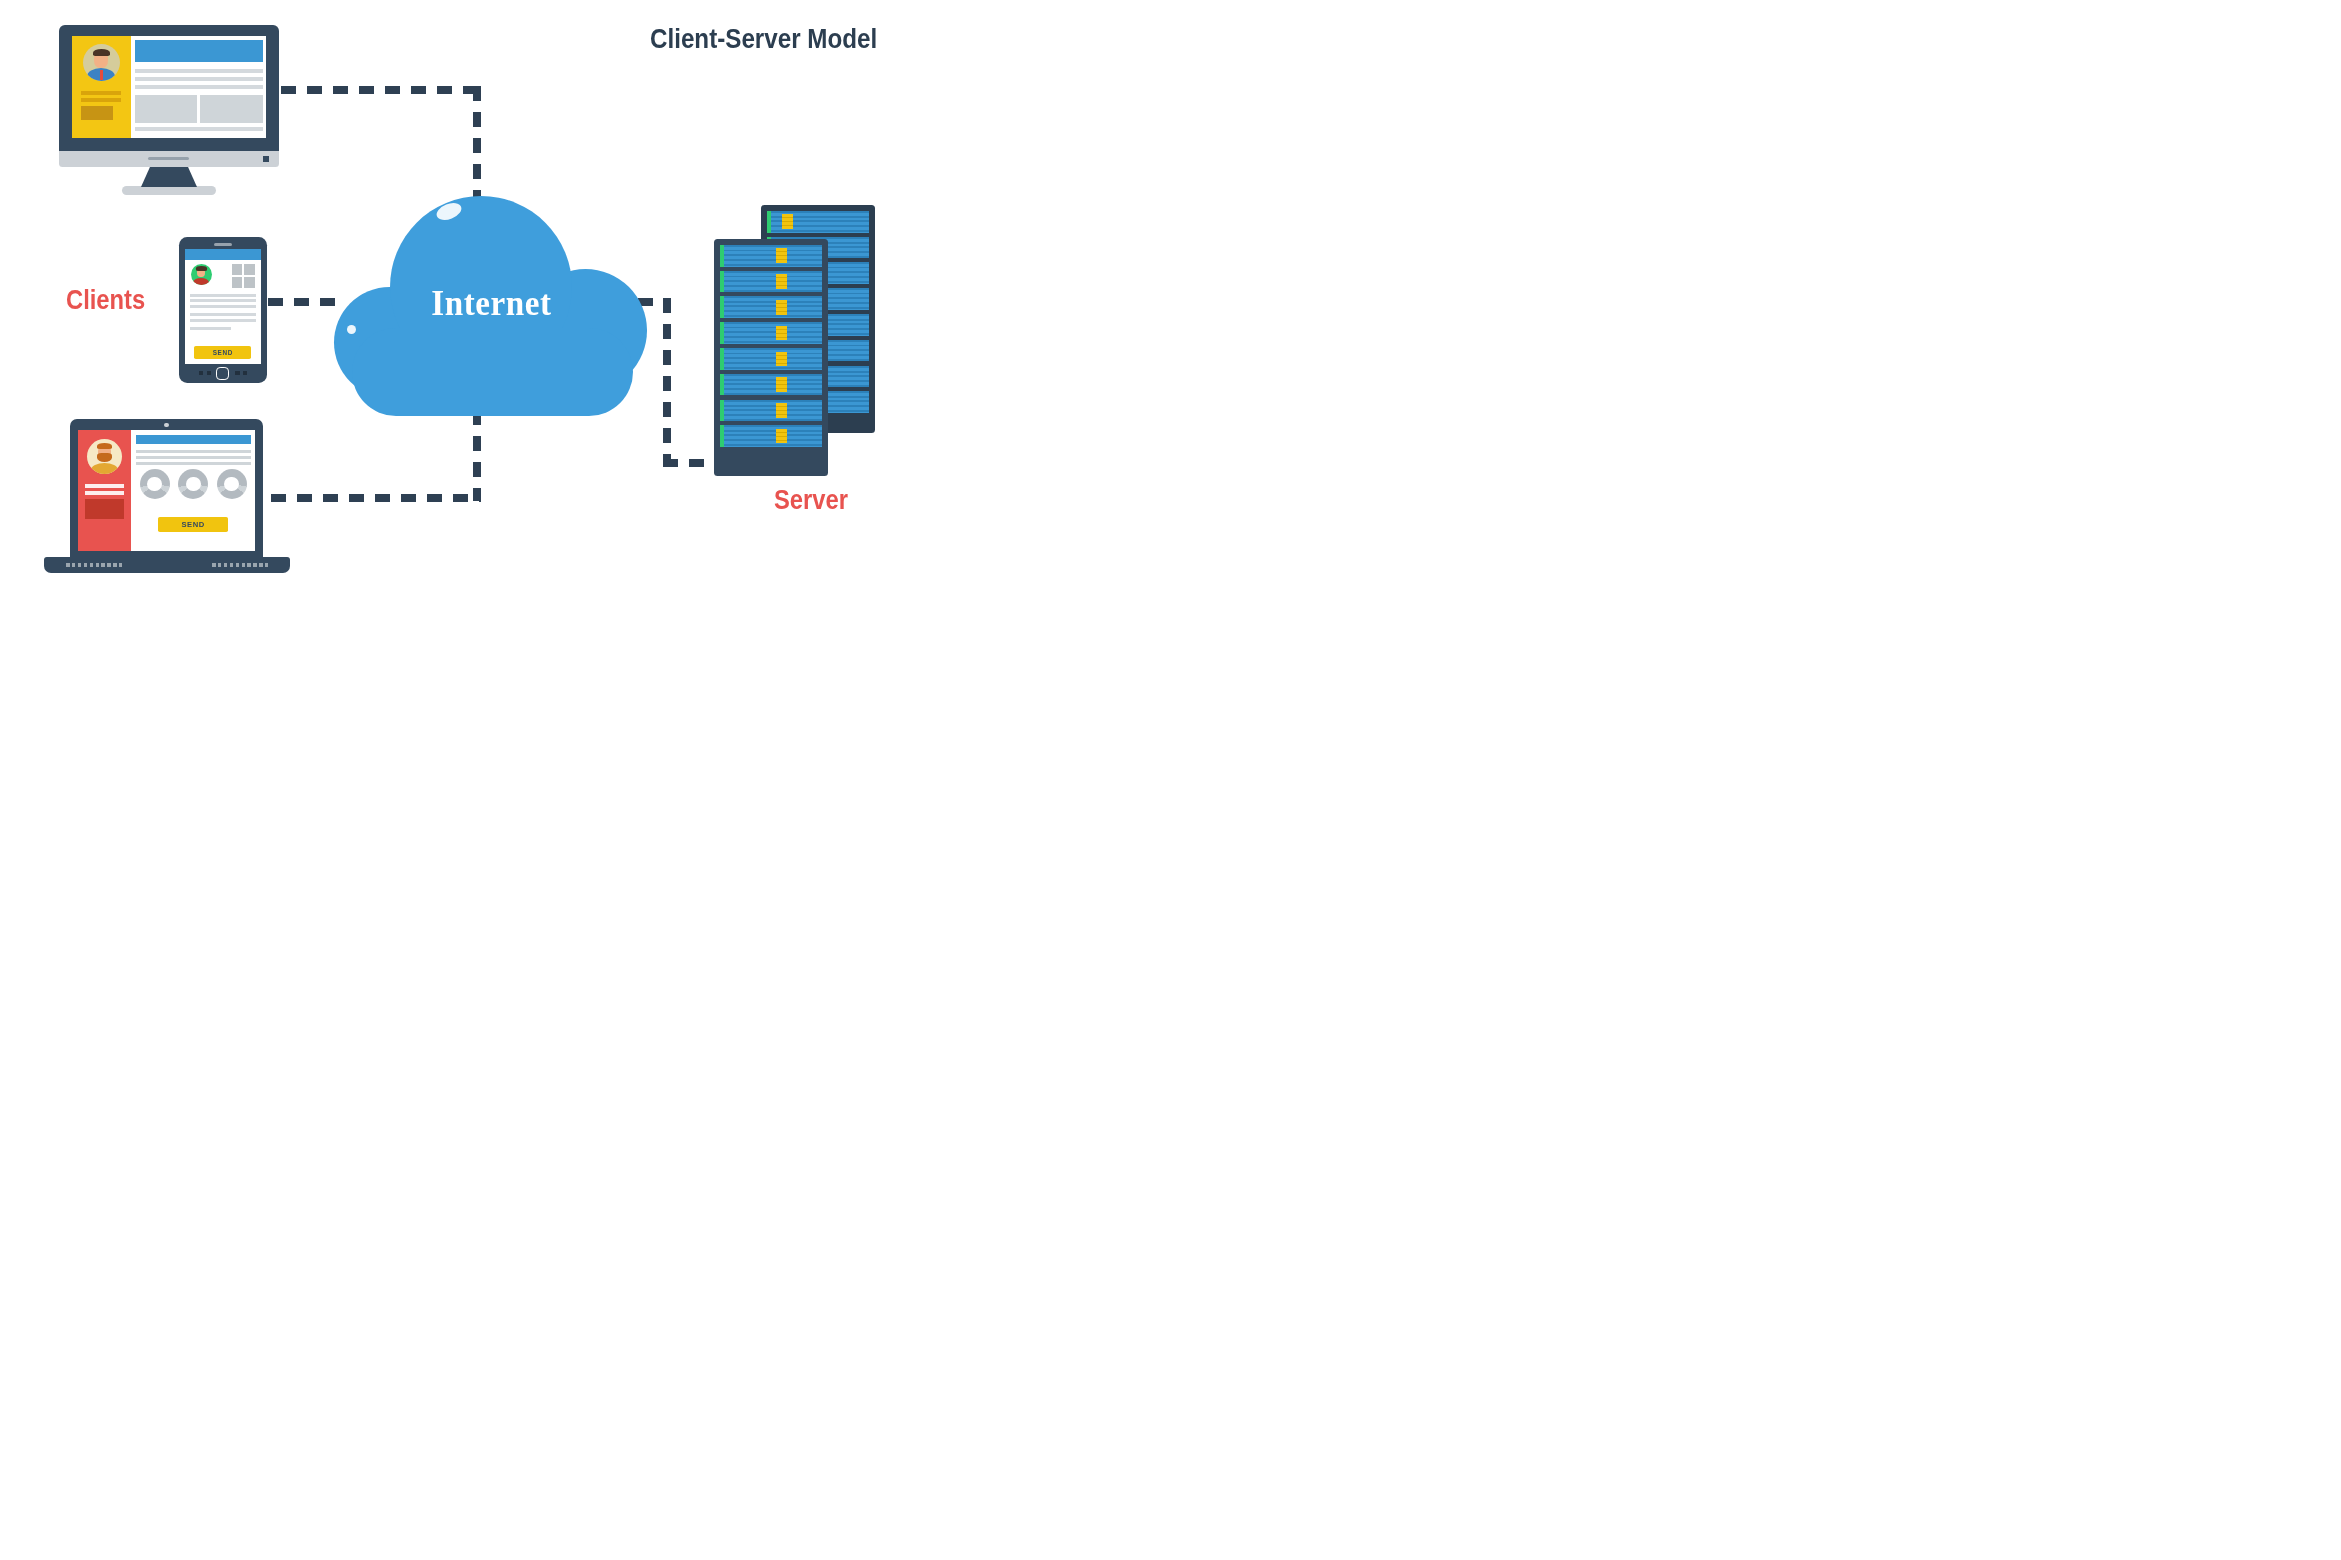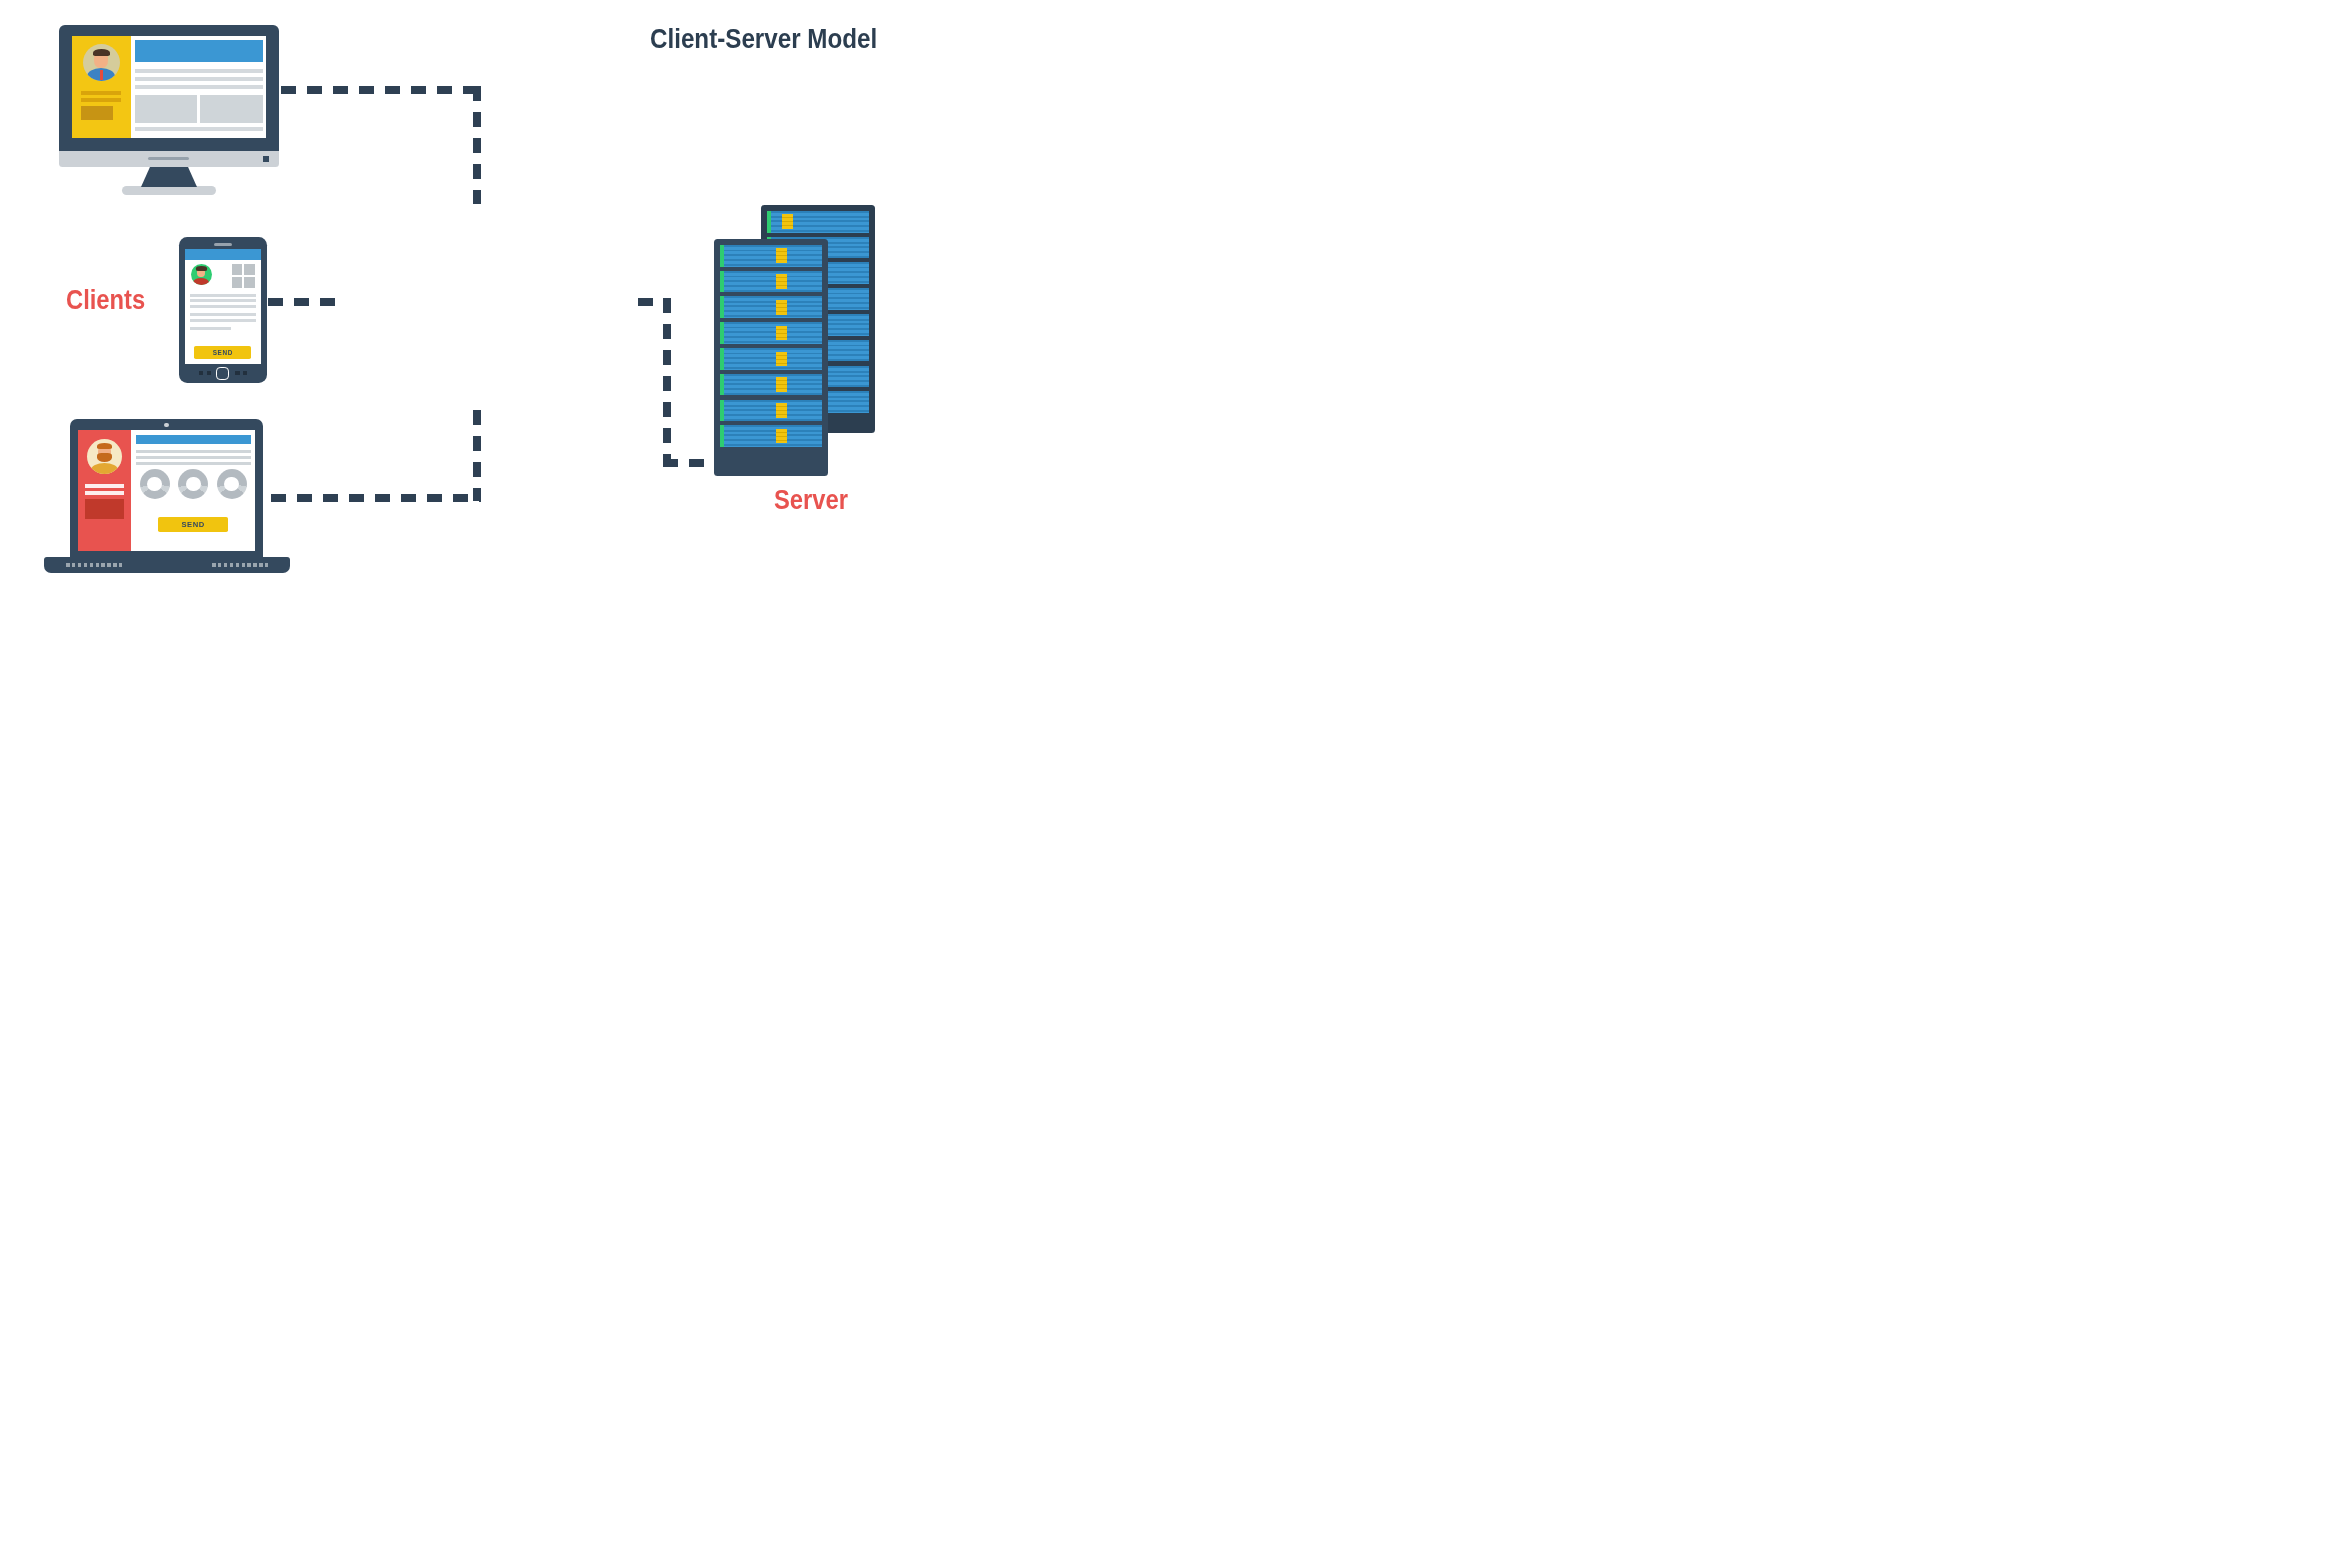--- a/index.html
+++ b/index.html
@@ -265,20 +265,30 @@
           <div class="lp-send">SEND</div>
         </div>
       </div>
     </div>
     <div class="lp-base">
       <div class="lp-vent lp-vent-l"></div>
       <div class="lp-vent lp-vent-r"></div>
     </div>
   </div>
 
+  <div class="cloud">
+    <div class="c c1"></div>
+    <div class="c c3"></div>
+    <div class="c c2"></div>
+    <div class="slab"></div>
+    <div class="hl-ellipse"></div>
+    <div class="hl-arc"></div>
+    <div class="hl-dot"></div>
+    <div class="cloud-label">Internet</div>
+  </div>
 
   <div class="racks">
     <div class="rack rack-back">
       <div class="units">
         <div class="unit">
             <div class="unit-green"></div>
             <div class="unit-led"></div>
           </div>
         <div class="unit">
             <div class="unit-green"></div>

